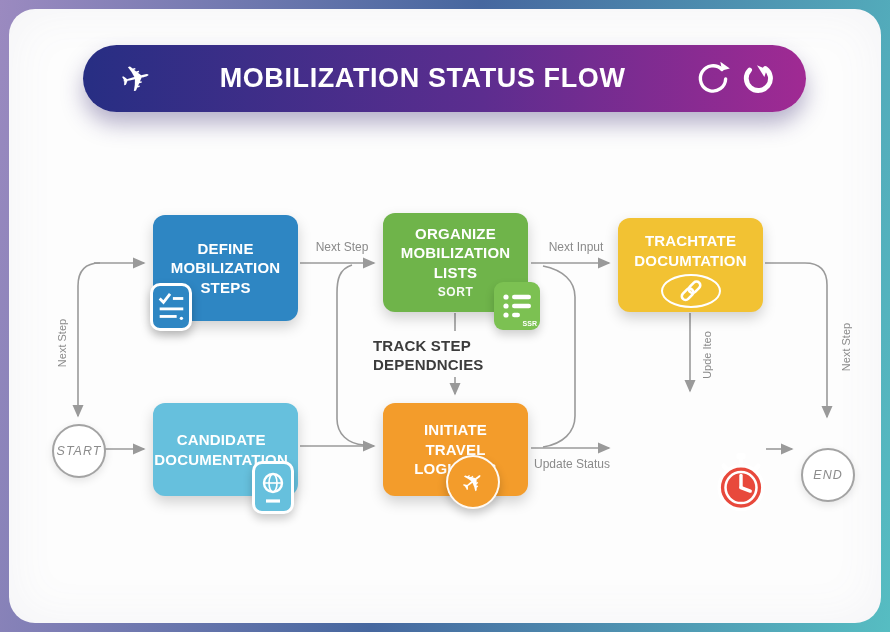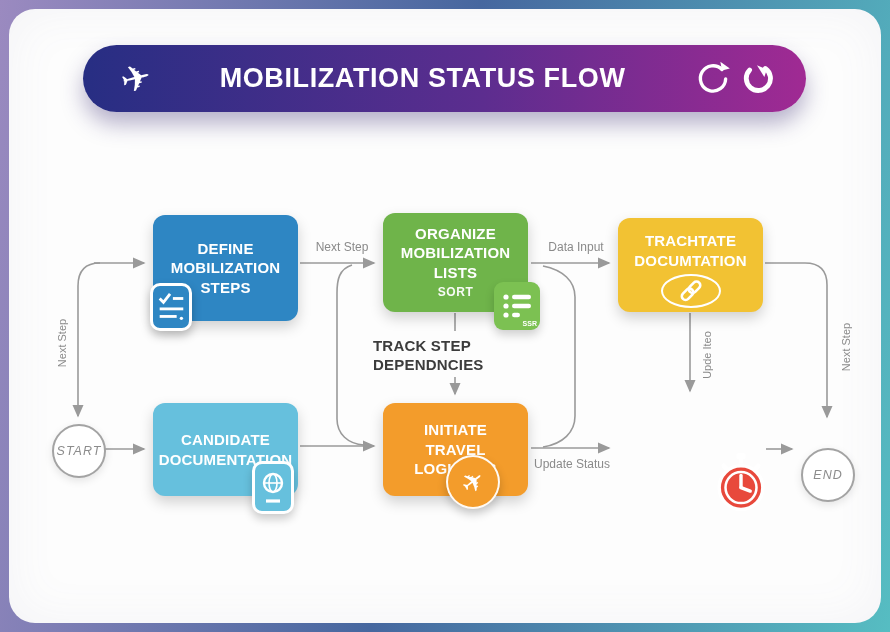--- a/index.html
+++ b/index.html
@@ -128,21 +128,21 @@
         </g>
       </svg>
     </div>
   </div>
 
   <div class="node" id="node-organize" style="background-color: rgb(111, 180, 74);">
     <span>ORGANIZE MOBILIZATION LISTS</span>
     <span class="sublabel">SORT</span>
   </div>
 
-  <div class="node" id="node-candidate" style="background-color: rgb(102, 192, 221);">
+  <div class="node" id="node-candidate" style="background-color: rgb(102, 192, 221); align-items: flex-end;">
     <span>CANDIDATE DOCUMENTATION</span>
   </div>
 
   <div class="node" id="node-travel" style="background-color: rgb(243, 156, 43);">
     <span>INITIATE TRAVEL LOGISTICS</span>
   </div>
 
 
   <div class="terminal" id="start">START</div>
   <div class="terminal" id="end">END</div>
@@ -189,19 +189,19 @@
       <line x1="8" y1="12" x2="13" y2="17" stroke="#fff" stroke-width="4" stroke-linecap="round"></line>
       <line x1="38" y1="12" x2="33" y2="17" stroke="#fff" stroke-width="4" stroke-linecap="round"></line>
       <circle cx="23" cy="31" r="19" fill="currentColor" stroke="#fff" stroke-width="3"></circle>
       <circle cx="23" cy="31" r="13.5" stroke="#fff" stroke-width="2.2" fill="none"></circle>
       <line x1="23" y1="31" x2="23" y2="20.5" stroke="#fff" stroke-width="3" stroke-linecap="round"></line>
       <line x1="23" y1="31" x2="31" y2="34" stroke="#fff" stroke-width="3" stroke-linecap="round"></line>
     </svg>
   </div>
 
   <div class="edge-label" id="lbl-next1">Next Step</div>
-  <div class="edge-label" id="lbl-data">Data Input</div>
+  <div class="edge-label" id="lbl-data">Next Input</div>
   <div class="edge-label" id="lbl-update-status">Update Status</div>
   <div class="edge-label v" id="lbl-next-left">Next Step</div>
   <div class="edge-label v" id="lbl-upde">Upde Iteo</div>
   <div class="edge-label v" id="lbl-next-right">Next Step</div>
   <div id="dep-label">TRACK STEP DEPENDNCIES</div>
 </div>
 
 </body></html>

